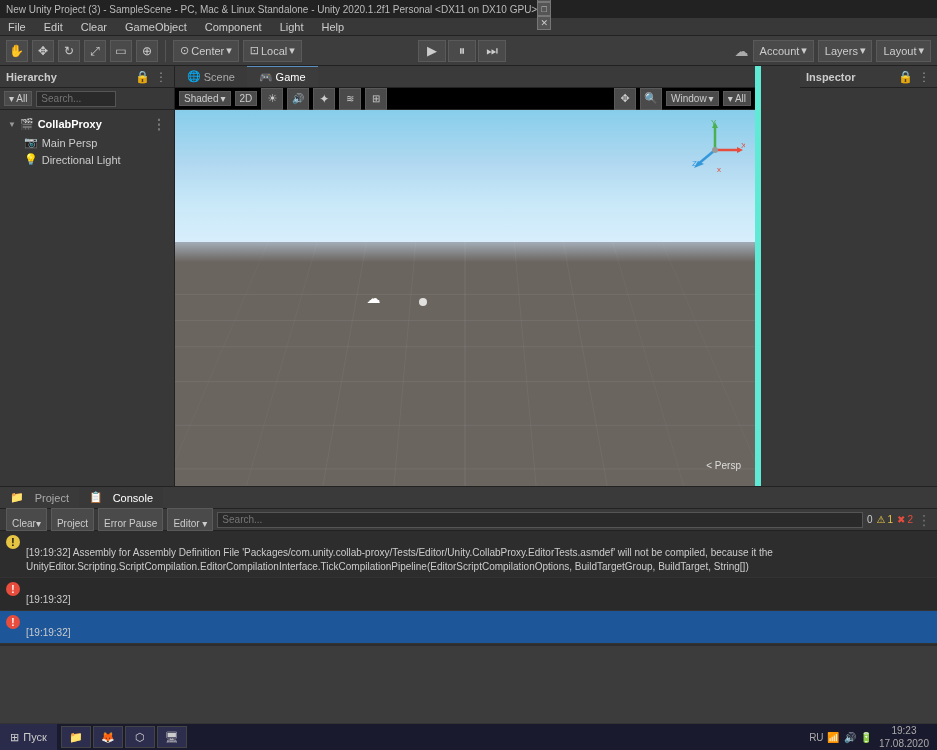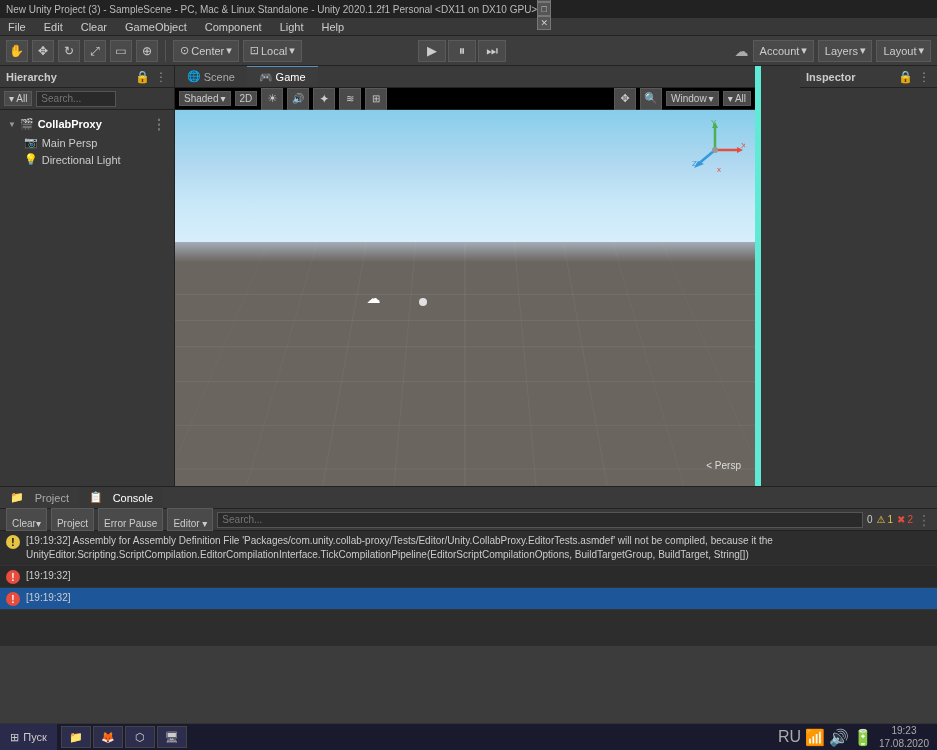--- a/index.html
+++ b/index.html
@@ -390,21 +390,21 @@
     }
     .console-icon-error {
       width: 14px; height: 14px;
       background: #e74c3c;
       border-radius: 50%;
       display: flex; align-items: center; justify-content: center;
       font-size: 10px; font-weight: bold; color: #fff;
       flex-shrink: 0;
       margin-top: 1px;
     }
-    .console-text { flex: 1; line-height: 1.4; }
+    .console-text { flex: 1; line-height: 1.4; margin-top: 12px; }
     .console-dots { color: #777; font-size: 14px; cursor: pointer; }
 
     
     #taskbar {
       position: absolute;
       bottom: 0; left: 0; right: 0;
       height: 27px;
       background: #1a1a2e;
       display: flex;
       align-items: center;
@@ -435,21 +435,21 @@
       color: #ccc;
     }
     .taskbar-right {
       display: flex; align-items: center; gap: 6px;
       padding: 0 8px;
       color: #aaa;
       font-size: 10px;
     }
     .taskbar-time { text-align: center; line-height: 1.3; }
     .taskbar-icons { display: flex; gap: 4px; }
-    .tray-icon { font-size: 16px; color: #aaa; cursor: pointer; }
+    .tray-icon { font-size: 10px; color: #aaa; cursor: pointer; }
 
     
     .gizmo-svg { width: 60px; height: 60px; }
 
     
     .horizon-line {
       position: absolute;
       top: 35%;
       left: 0; right: 0;
       height: 20px;

